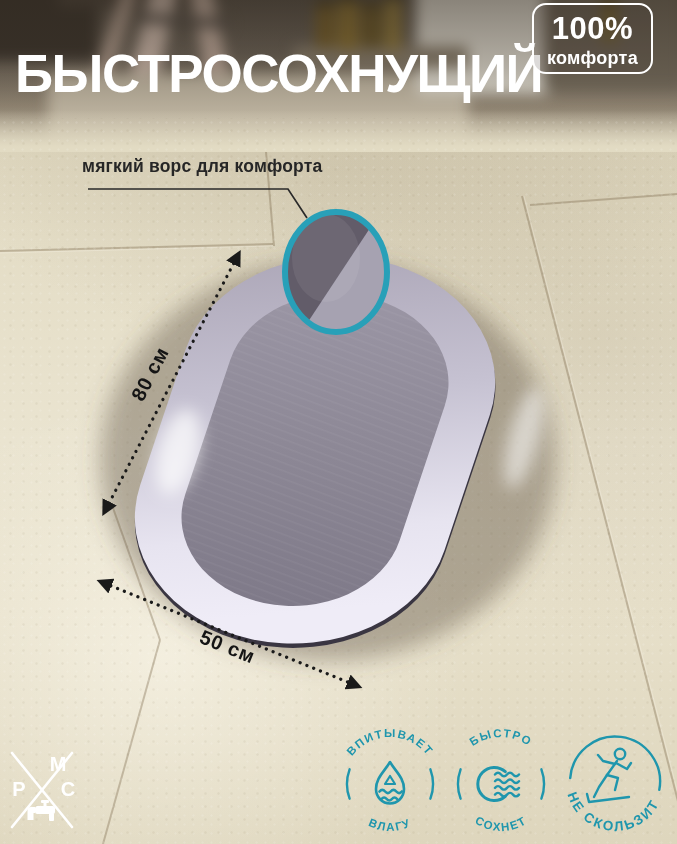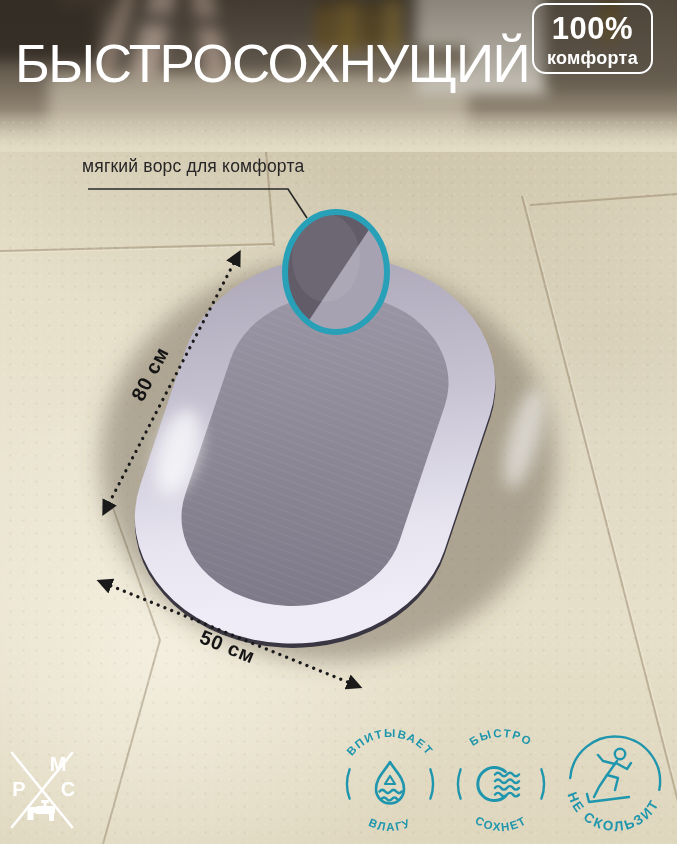--- a/index.html
+++ b/index.html
@@ -35,34 +35,34 @@
   .s-jar1{left:328px;top:10px;width:18px;height:50px;background:linear-gradient(#453a1e 0 8px,#7c6227 8px);}
   .s-jar2{left:349px;top:5px;width:22px;height:57px;background:linear-gradient(#453a1e 0 9px,#8f7430 9px);}
   .s-jar3{left:374px;top:12px;width:20px;height:48px;background:linear-gradient(#4d4020 0 8px,#6d5926 8px);}
   .s-jar4{left:397px;top:3px;width:16px;height:59px;background:linear-gradient(#453a1e 0 9px,#99803a 9px);}
   .s-jar5{left:614px;top:8px;width:15px;height:46px;background:linear-gradient(#453a1e 0 7px,#85702f 7px);}
   .header-tint{position:absolute;inset:0;background:linear-gradient(180deg,rgba(45,37,28,.50) 0%,rgba(45,37,28,.28) 45%,rgba(60,52,40,.08) 75%,rgba(0,0,0,0) 100%);}
   .header-fade{position:absolute;left:0;right:0;bottom:0;height:42px;background:linear-gradient(180deg,rgba(228,221,198,0),#e2dbc3 88%);}
   
   .title{position:absolute;left:15px;top:20px;color:#fff;line-height:1;}
   .title .l1{display:block;font-size:41px;font-weight:700;letter-spacing:2px;}
-  .title .l2{display:block;margin-top:17px;font-size:53px;font-weight:400;letter-spacing:-1.5px;}
+  .title .l2{display:block;margin-top:27px;font-size:53px;font-weight:700;letter-spacing:-1.5px;}
   .badge{position:absolute;left:532px;top:3px;width:121px;height:71px;border:2.5px solid #fff;border-radius:14px;
     color:#fff;text-align:center;background:rgba(60,52,42,.18);box-sizing:border-box;}
   .badge .v{display:block;font-size:31px;font-weight:700;margin-top:6px;letter-spacing:.5px;}
   .badge .m{display:block;font-size:18px;font-weight:700;margin-top:1px;letter-spacing:.3px;}
   
   .texture{position:absolute;left:0;top:118px;right:0;bottom:0;z-index:3;opacity:.75;pointer-events:none;
     background-image:
       radial-gradient(rgba(255,255,255,.16) .8px, transparent 1.6px),
       radial-gradient(rgba(128,110,80,.11) .8px, transparent 1.7px);
     background-size:9px 9px,13px 13px;background-position:0 0,4px 6px;}
   .mat-svg{position:absolute;left:40px;top:195px;z-index:4;overflow:visible;}
   .annot-svg{position:absolute;inset:0;z-index:5;overflow:visible;}
-  .callout-text{position:absolute;left:82px;top:156px;z-index:6;font-size:17.5px;font-weight:400;color:#262626;letter-spacing:.2px;}
+  .callout-text{position:absolute;left:82px;top:156px;z-index:6;font-size:17.5px;font-weight:700;color:#262626;letter-spacing:.2px;}
   .feature{position:absolute;z-index:6;overflow:visible;}
   .f1{left:334px;top:716px;} .f2{left:445px;top:716px;} .f3{left:556px;top:712px;}
   .logo-svg{position:absolute;left:6px;top:742px;z-index:6;overflow:visible;}
   .badge-arc-text{font-size:11.5px;font-weight:700;letter-spacing:1.6px;}
   .badge-arc-text-big{font-size:13.5px;font-weight:700;letter-spacing:2.2px;}
   .dim-label{font-size:20px;font-weight:700;letter-spacing:.8px;fill:#151515;}
   .logo-letter{font-size:20px;font-weight:700;fill:#fff;}
 </style>
 </head>
 <body>

